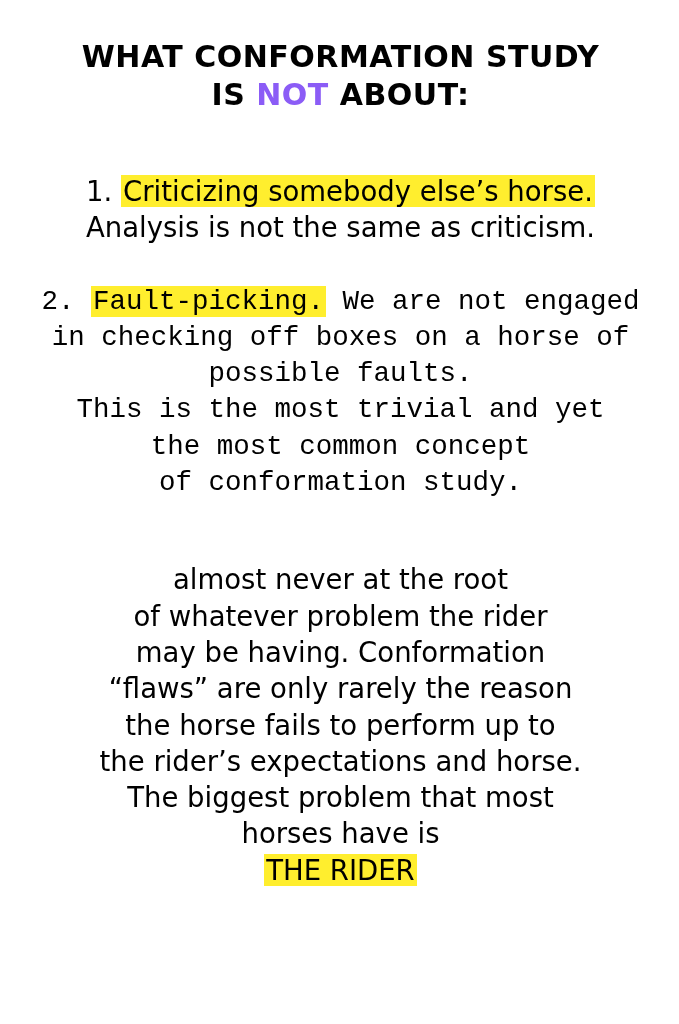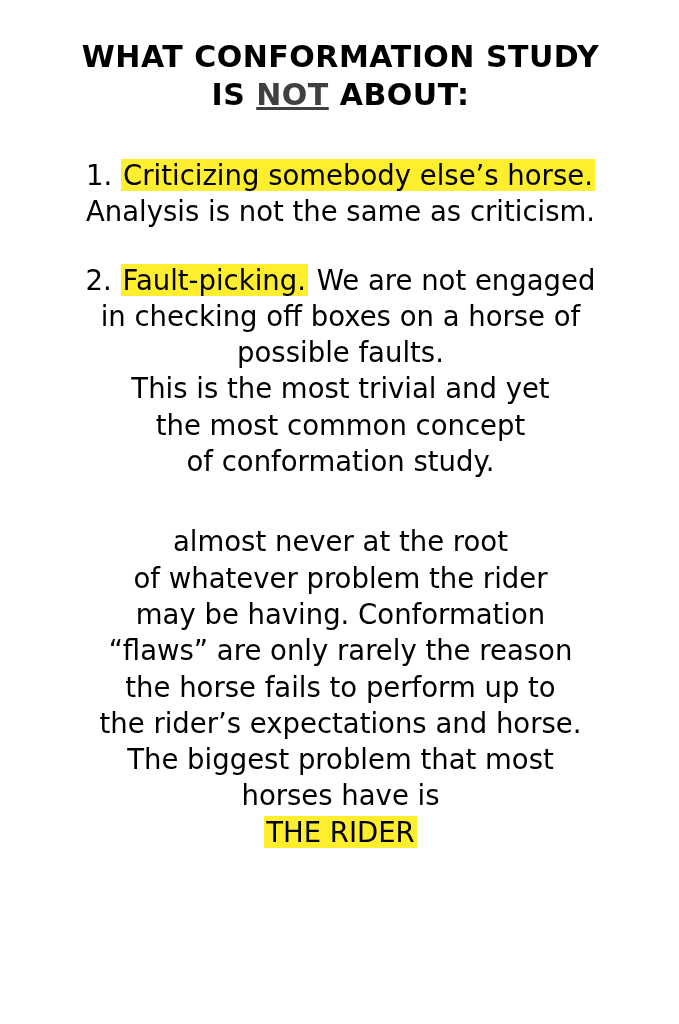--- a/index.html
+++ b/index.html
@@ -15,41 +15,41 @@
     overflow: hidden;
   }
   .slide {
     width: 679px;
     height: 1024px;
     box-sizing: border-box;
     padding: 30px 18px 10px 20px;
     display: flex;
     flex-direction: column;
     align-items: center;
+    gap: 16px;
   }
   .title {
     font-size: 30px;
     font-weight: bold;
     line-height: 1.25;
     text-align: center;
     letter-spacing: 0.5px;
     margin: 8px 0 0 0;
   }
   .title .neg {
-    color: #404040;
-    text-decoration: underline;
+    color: #8b5cf6;
   }
   .block {
     text-align: center;
     font-size: 27.5px;
     line-height: 1.32;
     margin-top: 0;
   }
   .block-1 { margin-top: 44px; }
-  .block-2 { margin-top: 32px; }
+  .block-2 { margin-top: 22px; font-family: Liberation Mono, monospace; }
   .block-3 { margin-top: 44px; }
   .line {
     white-space: nowrap;
   }
   .hl {
     background: #ffee2e;
     padding: 0 2px;
     text-align: center;
   }
   .rider {

